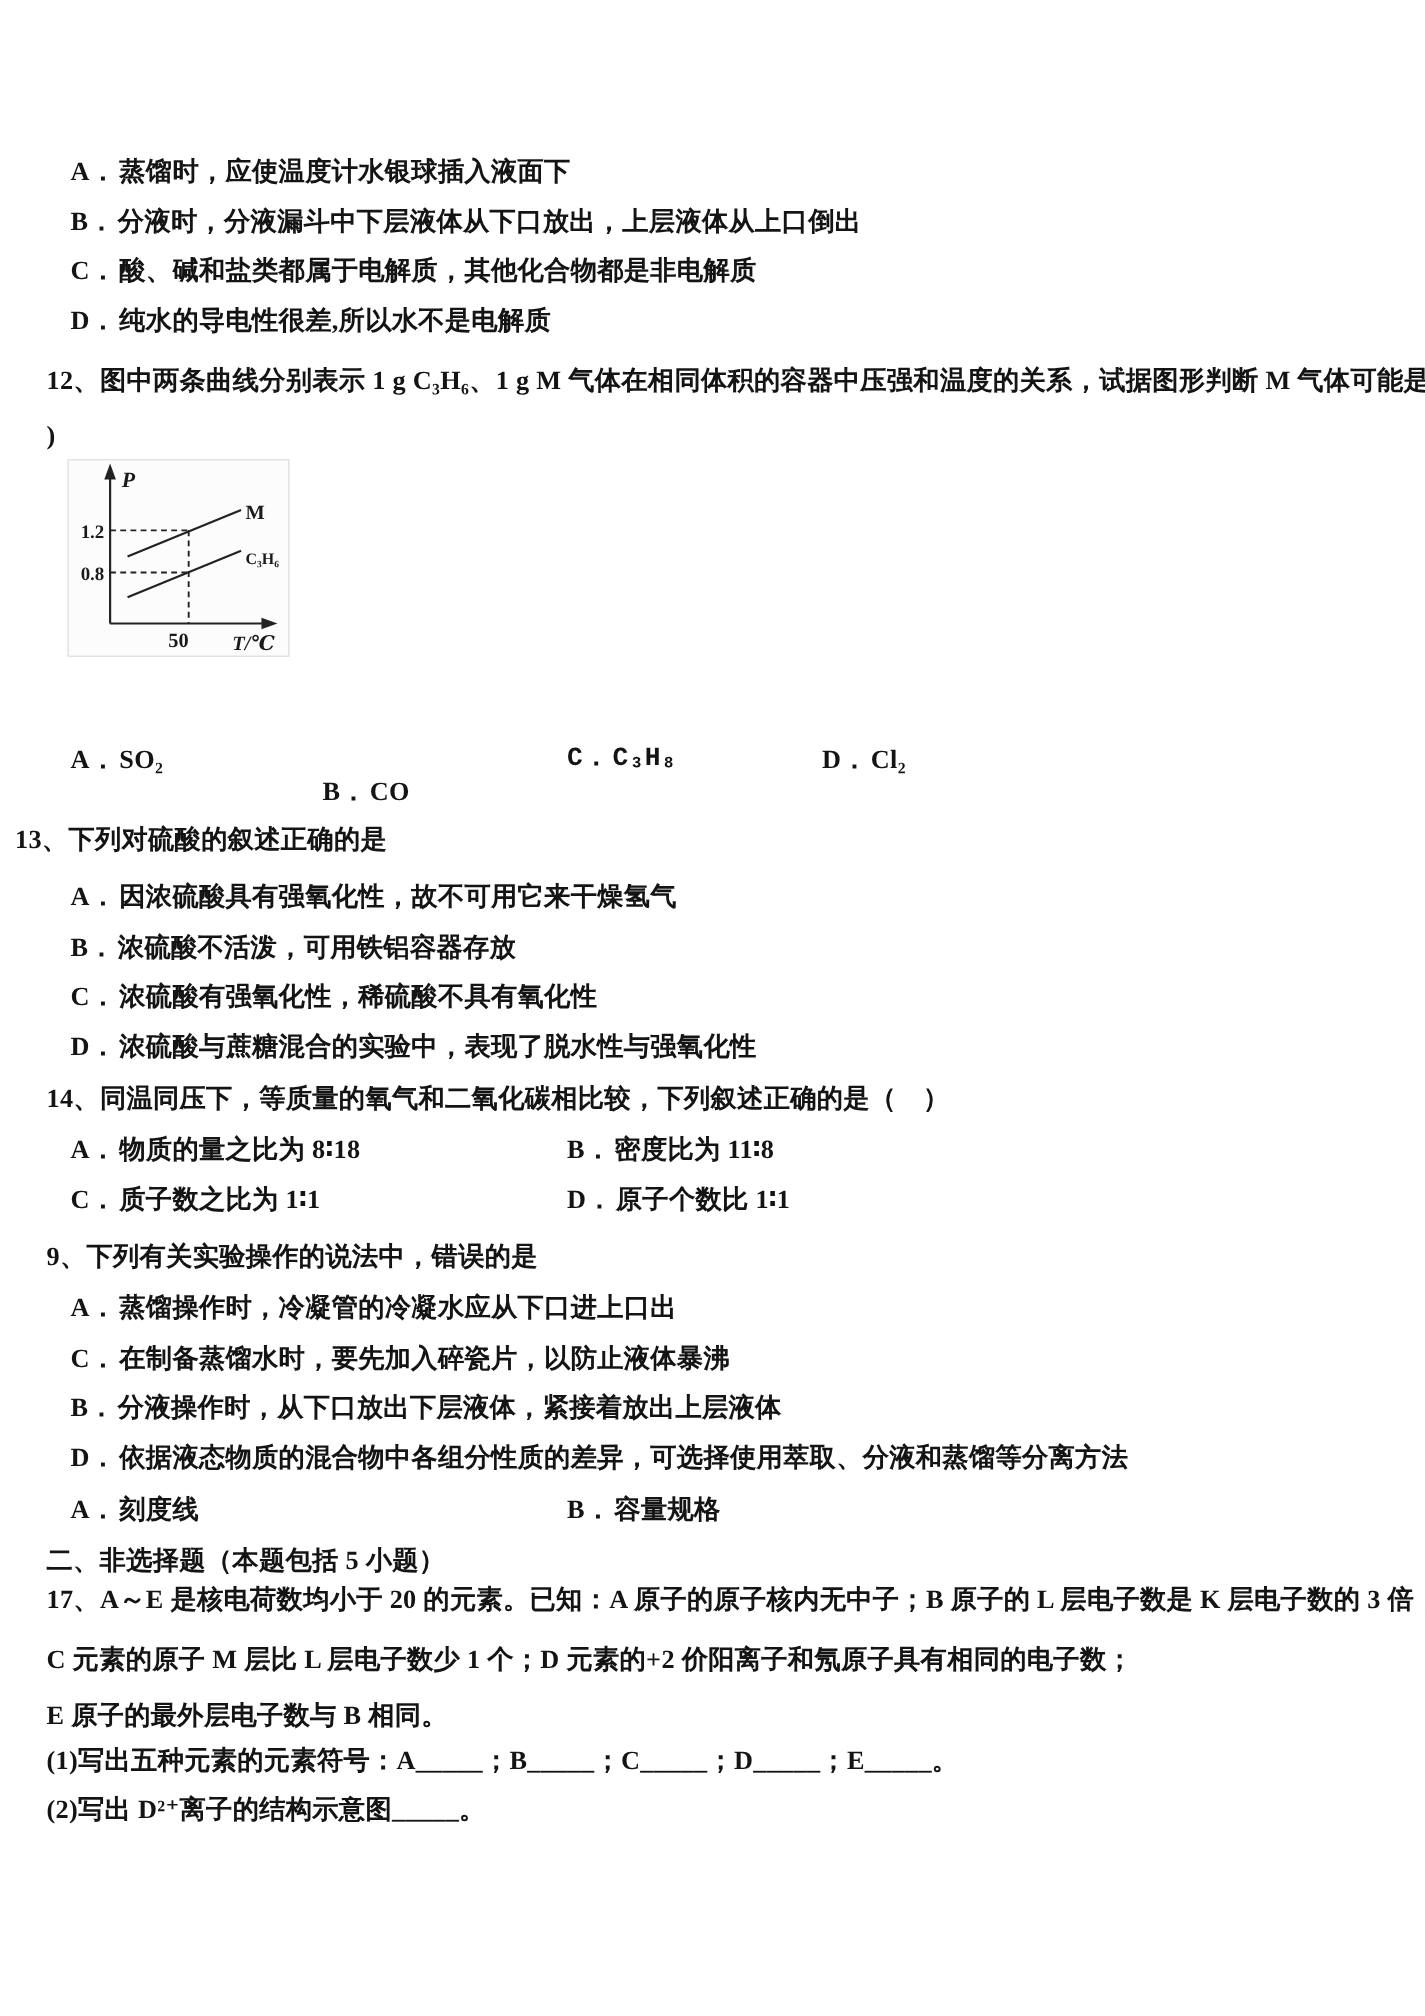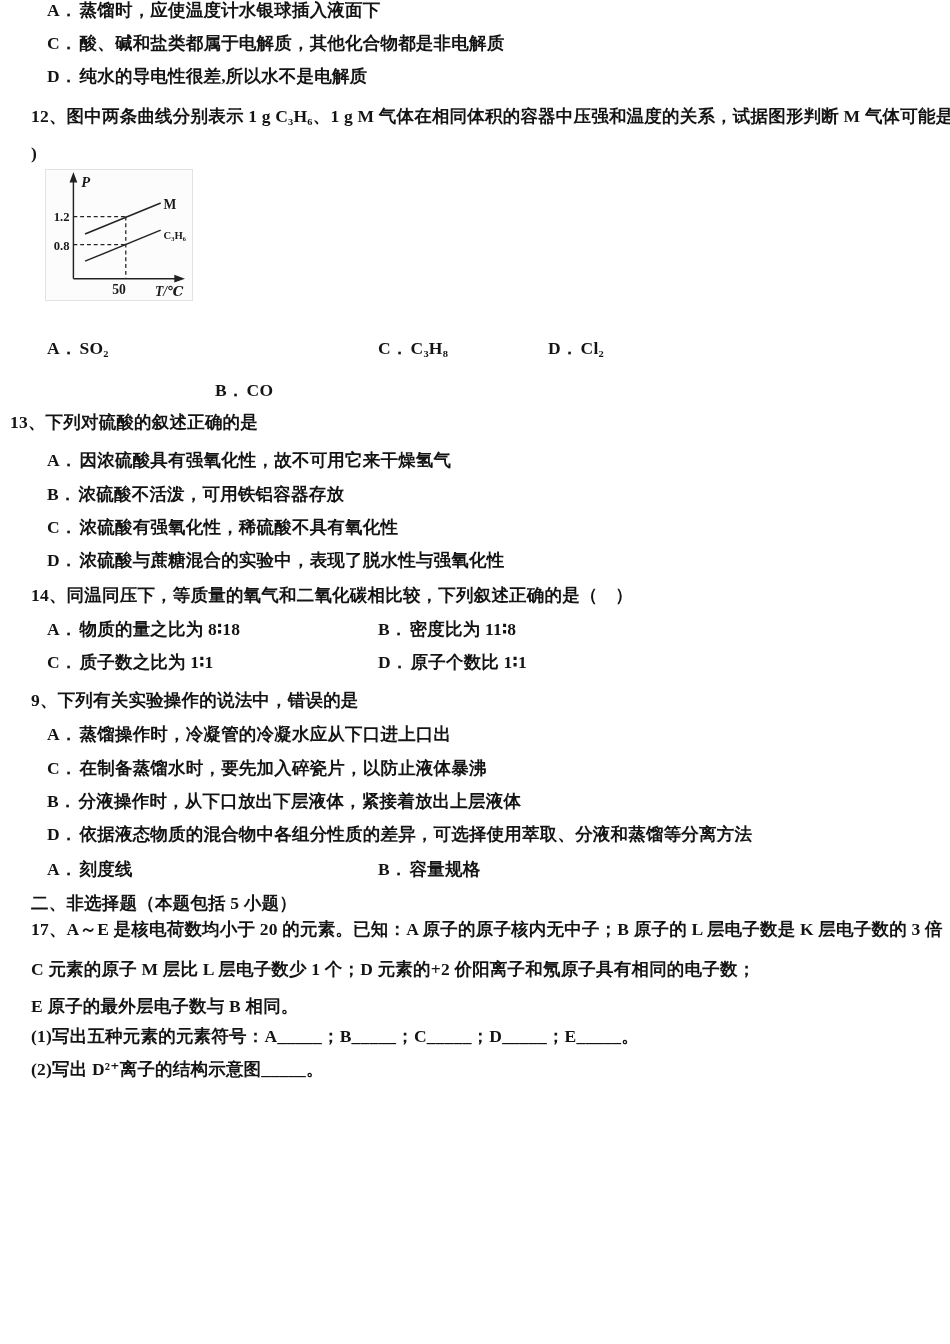--- a/index.html
+++ b/index.html
@@ -1,40 +1,41 @@
 <!DOCTYPE html>
 <html><head>
 <meta charset="utf-8">
 <style>
   html,body { margin:0; padding:0; background:#ffffff; }
   .page {
     position:relative;
     width:950px; height:1344px;
     background:#ffffff;
     box-sizing:border-box;
+    padding-top:104px;
     overflow:hidden;
     font-family:"Liberation Serif","DejaVu Serif","DejaVu Sans",serif;
     color:#141414;
   }
   .line {
     font-size:17.5px; line-height:20px; font-weight:700;
     margin:13px 0 0 31px;
     letter-spacing:0.2px;
     white-space:nowrap;
   }
   .opt { margin-left:47px; }
   .opt-label { margin-right:2px; }
   
   .row { display:flex; margin-left:47px; }
   .row .c1 { width:331px; }
   
-  .optrow { display:flex; margin-left:47px; }
+  .optrow { display:flex; margin-left:47px;align-items:center; }
   .optrow .w1 { width:168px; }
   .optrow .w2 { width:163px;margin-top:42px; }
-  .optrow .w3 { width:170px; }
+  .optrow .w3 { width:170px;font-family:Liberation Mono, monospace; }
   
   .mt0{margin-top:0;} .mt6{margin-top:6px;} .mt10{margin-top:10px;}
   .mt12{margin-top:12px;margin-left:10px;} .mt14{margin-top:14px;} .mt15{margin-top:15px;}
   .mt17{margin-top:17px;} .mt18{margin-top:18px;} .mt20{margin-top:20px;}
   .mt37{margin-top:37px;}
   
   .fig {
     margin:6px 0 0 45px;
     width:146px; height:130px;
     background:#fcfcfc;
@@ -49,20 +50,21 @@
   .gline { stroke:#222; stroke-width:1.5; fill:none; }
   .dline { stroke:#222; stroke-width:1.3; fill:none; stroke-dasharray:4 3; }
   .ah { fill:#222; }
 </style>
 </head>
 <body>
 
 <div class="page">
 
   <p class="line opt mt0"><span class="opt-label">A．</span><span>蒸馏时，应使温度计水银球插入液面下</span></p>
+  <p class="line opt"><span class="opt-label">B．</span><span>分液时，分液漏斗中下层液体从下口放出，上层液体从上口倒出</span></p>
   <p class="line opt"><span class="opt-label">C．</span><span>酸、碱和盐类都属于电解质，其他化合物都是非电解质</span></p>
   <p class="line opt"><span class="opt-label">D．</span><span>纯水的导电性很差,所以水不是电解质</span></p>
 
   <p class="line mt20">12、图中两条曲线分别表示 1 g C₃H₆、1 g M 气体在相同体积的容器中压强和温度的关系，试据图形判断 M 气体可能是(</p>
   <p class="line mt17">)</p>
 
   <div class="fig">
     <svg width="146" height="130" viewBox="0 0 150 134">
 
       <line class="gline" x1="28" y1="8" x2="28" y2="112"></line>

